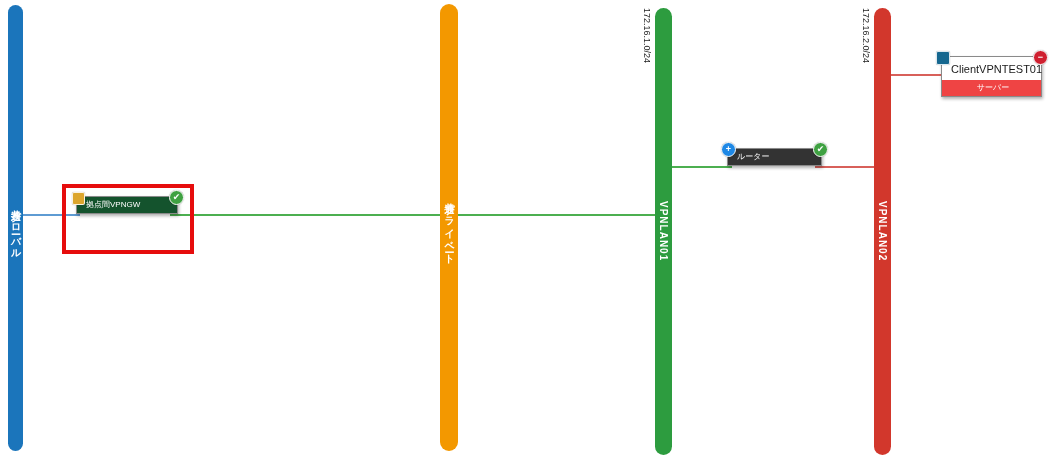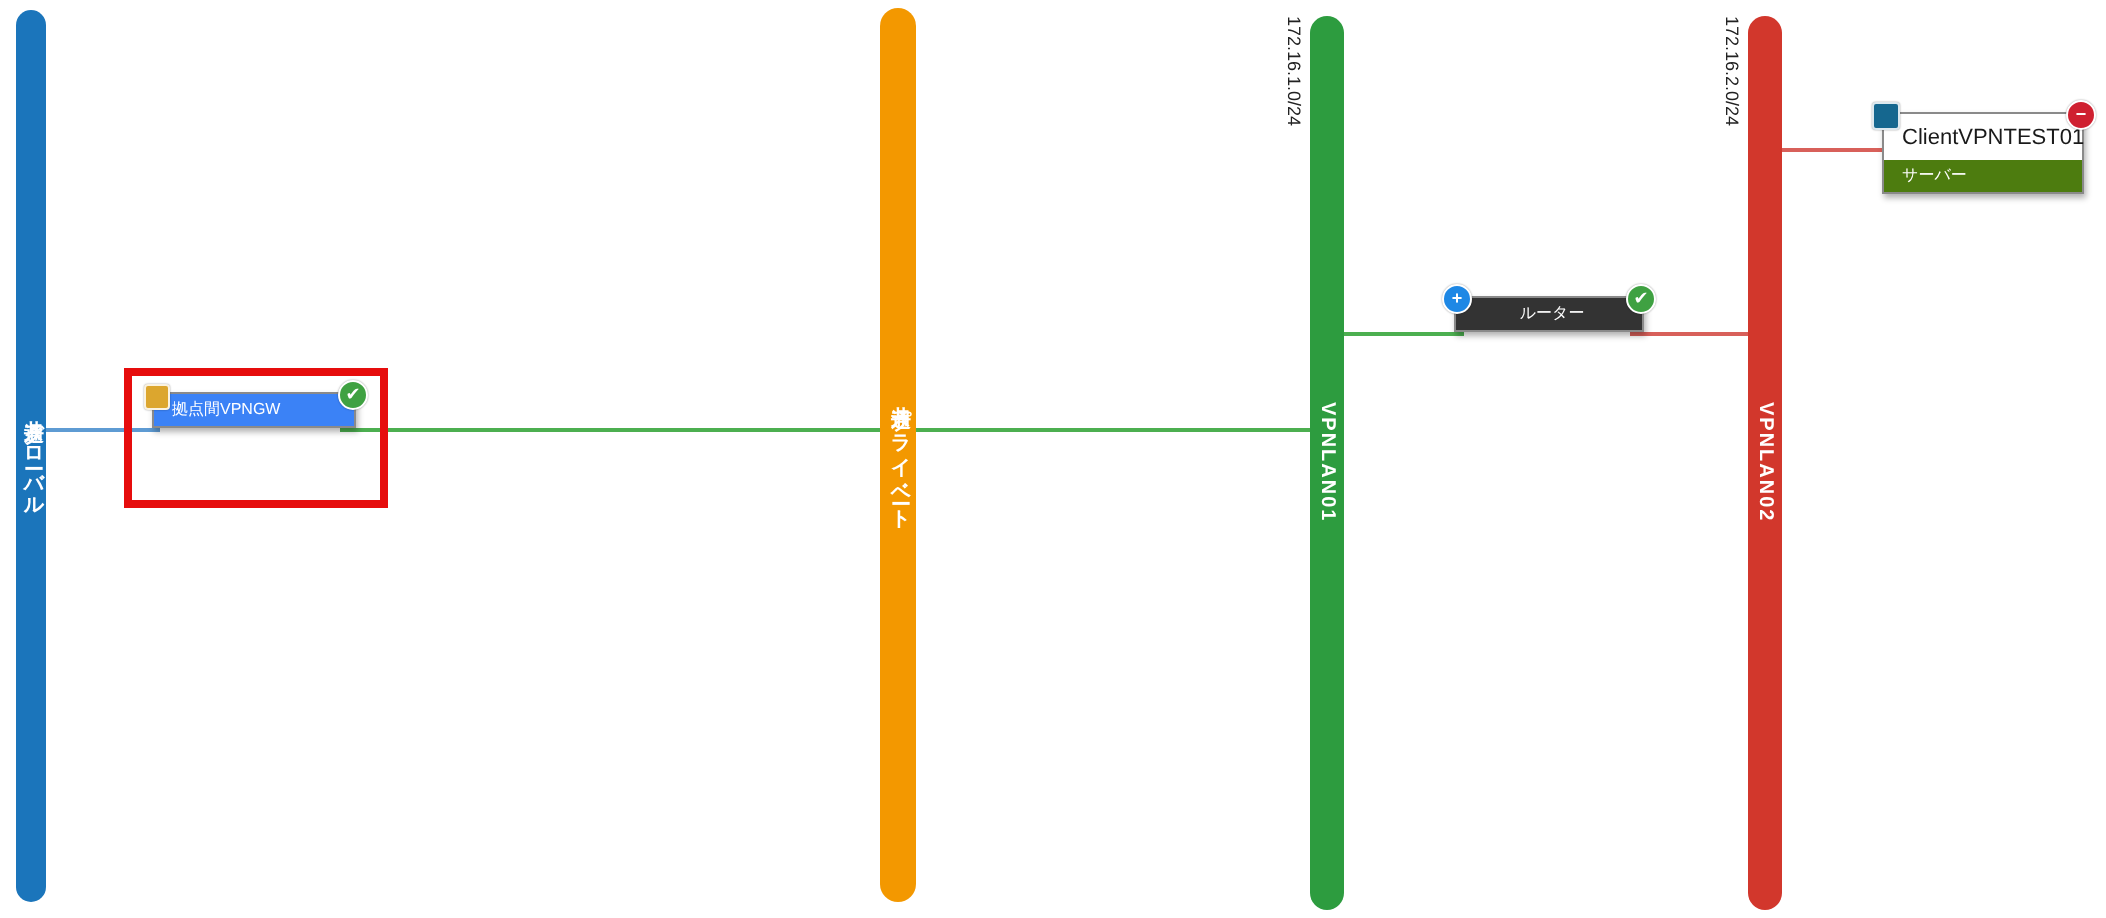--- a/index.html
+++ b/index.html
@@ -125,32 +125,32 @@
   </div>
   <div class="net-bar" style="left: 874px; top: 8px; width: 17px; height: 447px; background-color: rgb(210, 55, 44);">
     <span class="net-label">VPNLAN02</span>
   </div>
 
   <span class="cidr-label" style="left:642px; top:8px;">172.16.1.0/24</span>
   <span class="cidr-label" style="left:861px; top:8px;">172.16.2.0/24</span>
 
   <div class="node" style="left:76px; top:196px; width:100px;">
     <span class="chip chip-appliance" style="background-color: rgb(220, 166, 46);"></span>
-    <div class="node-cat" style="background-color: #3b82f6;">拠点間VPNGW</div>
+    <div class="node-cat" style="background-color: #14532d;">拠点間VPNGW</div>
     <span class="badge badge-tr" style="background-color: rgb(63, 161, 66);">✔</span>
   </div>
 
   <div class="highlight" style="left: 62px; top: 184px; width: 124px; height: 62px; border-color: rgb(230, 13, 13);"></div>
 
   <div class="node" style="left:727px; top:148px; width:93px;">
     <span class="badge badge-tl" style="background-color: rgb(30, 136, 229);">+</span>
-    <div class="node-cat" style="background-color: rgb(51, 51, 51); text-align: center;">ルーター</div>
+    <div class="node-cat" style="background-color: rgb(51, 51, 51);">ルーター</div>
     <span class="badge badge-tr" style="background-color: rgb(63, 161, 66);">✔</span>
   </div>
 
   <div class="node" style="left:941px; top:56px; width:99px;">
     <span class="chip chip-server" style="background-color: rgb(21, 103, 143);"></span>
     <div class="node-title">ClientVPNTEST01</div>
-    <div class="node-cat" style="background-color: #4d7c0f;">サーバー</div>
+    <div class="node-cat" style="background-color: #ef4444; text-align: center;">サーバー</div>
     <span class="badge badge-tr" style="background-color: rgb(207, 32, 48);">−</span>
   </div>
 
 </div>
 
 </body></html>

